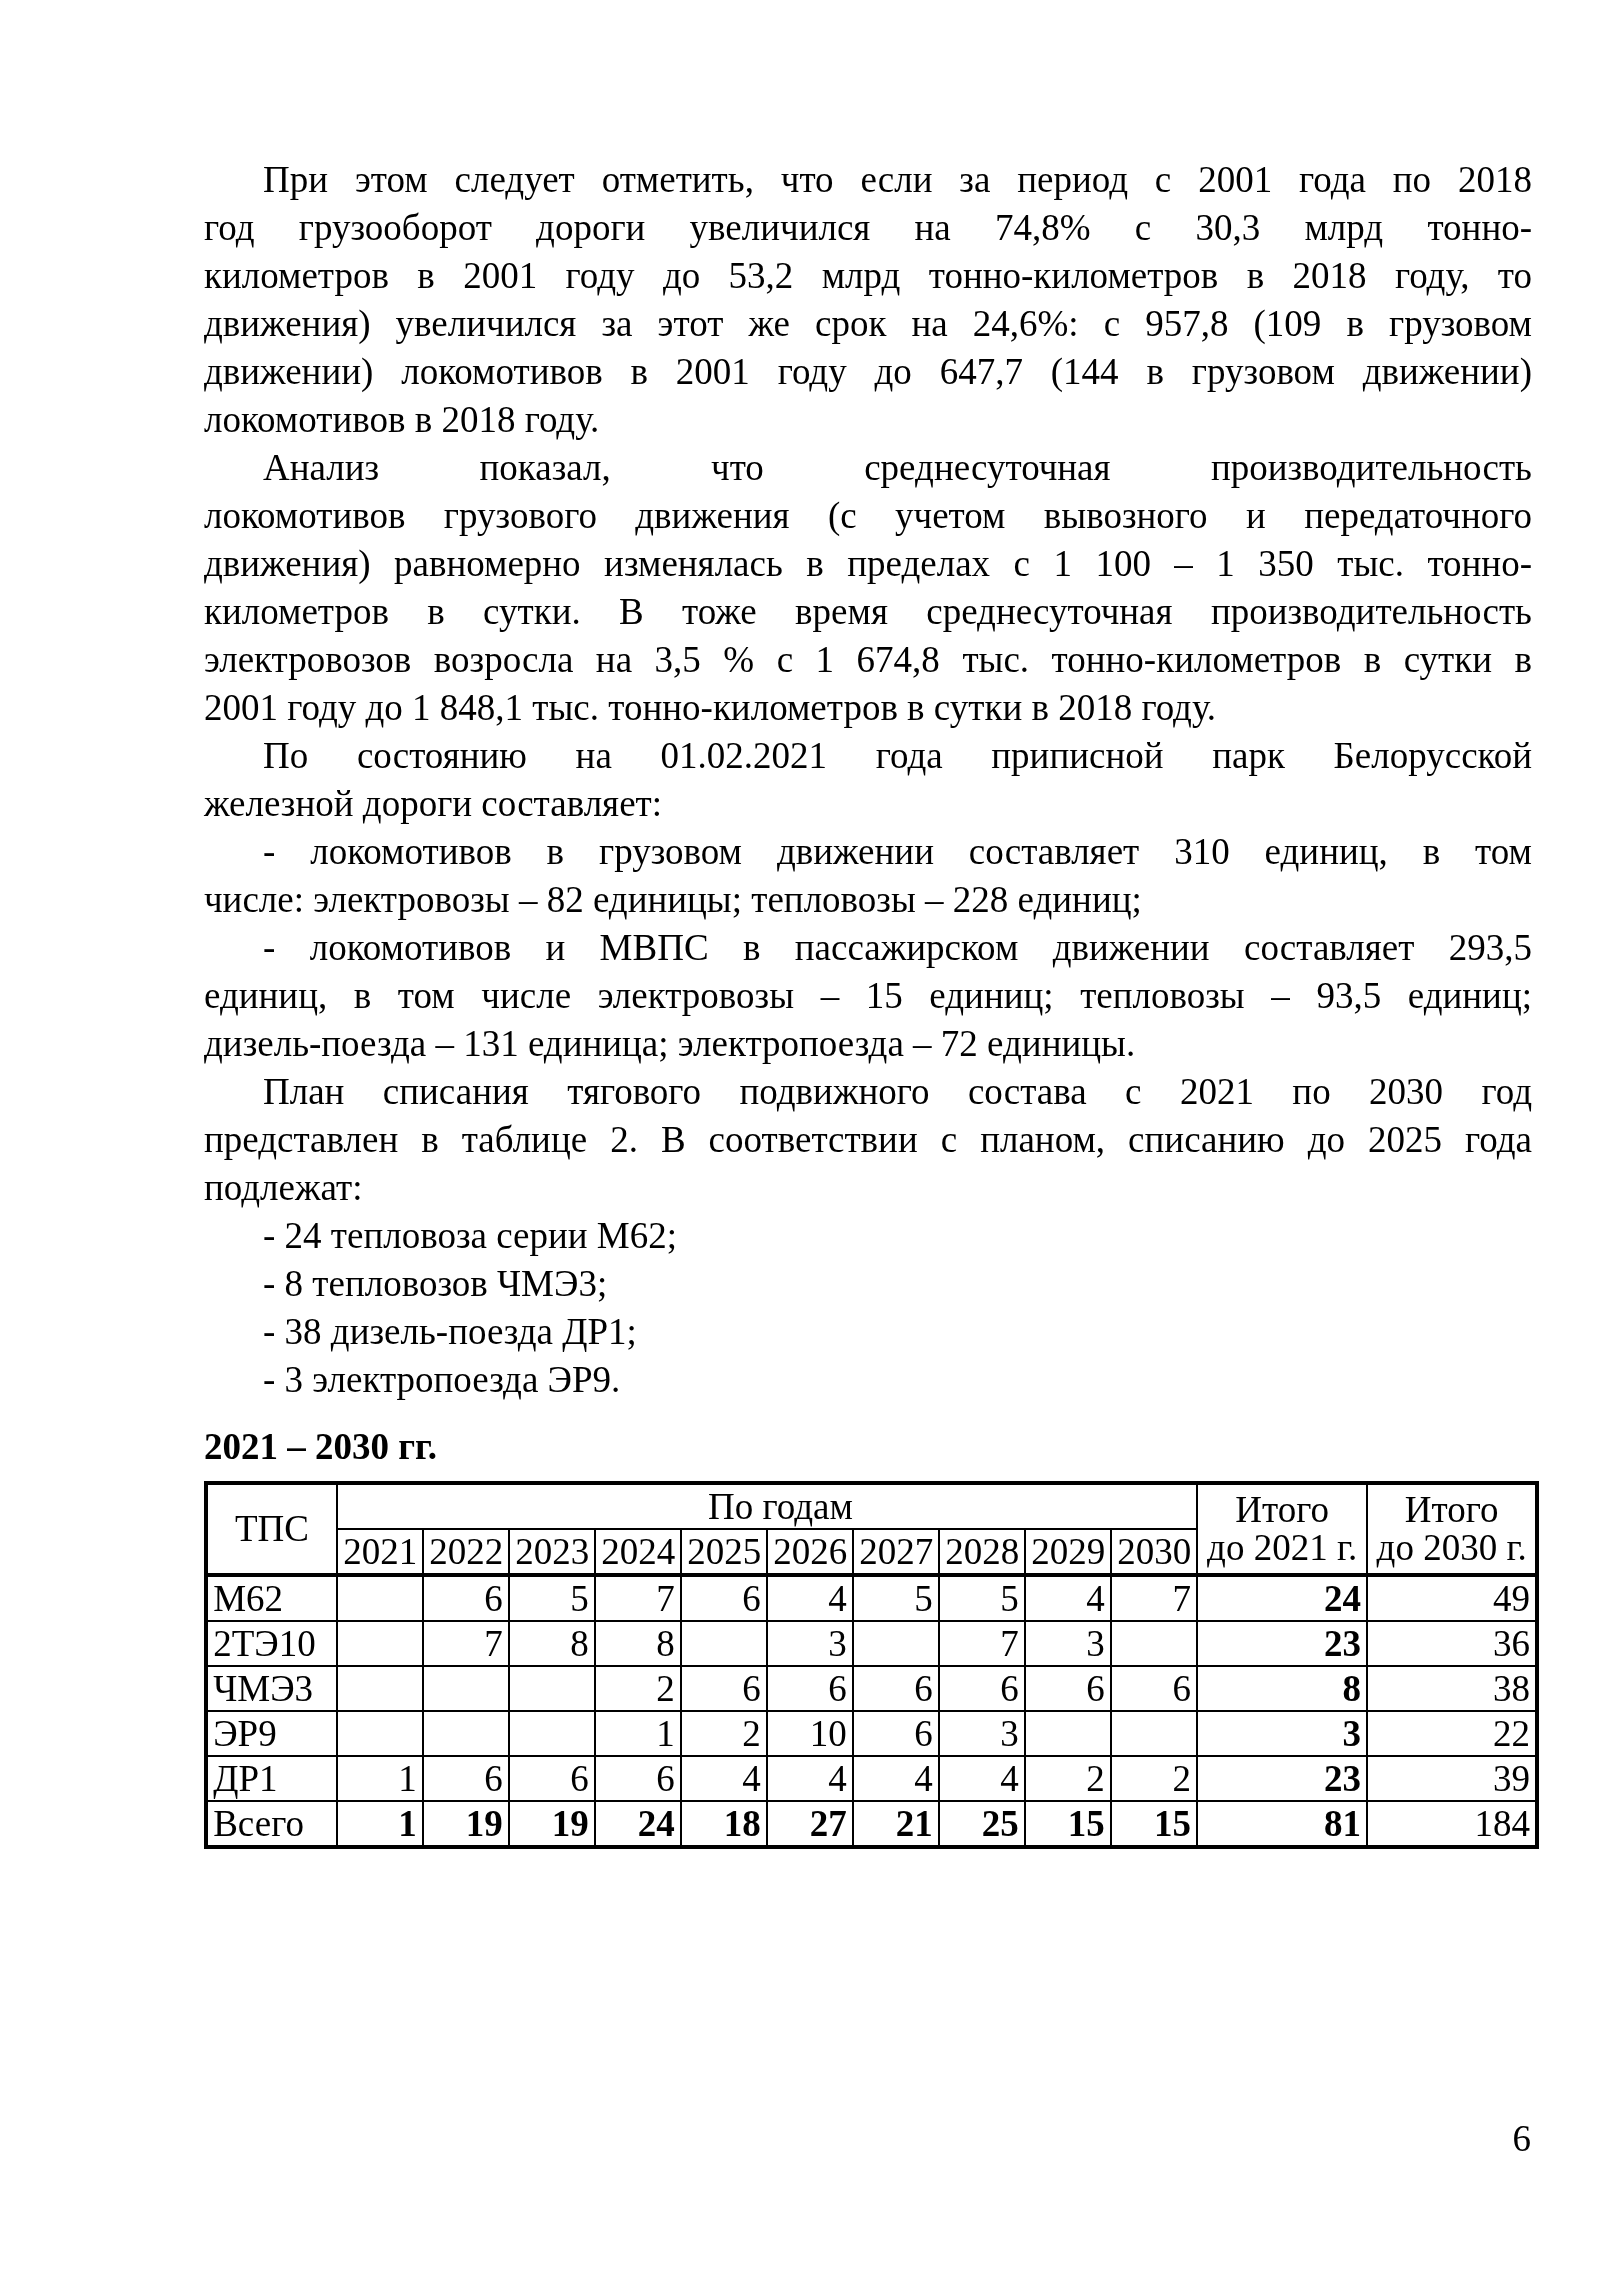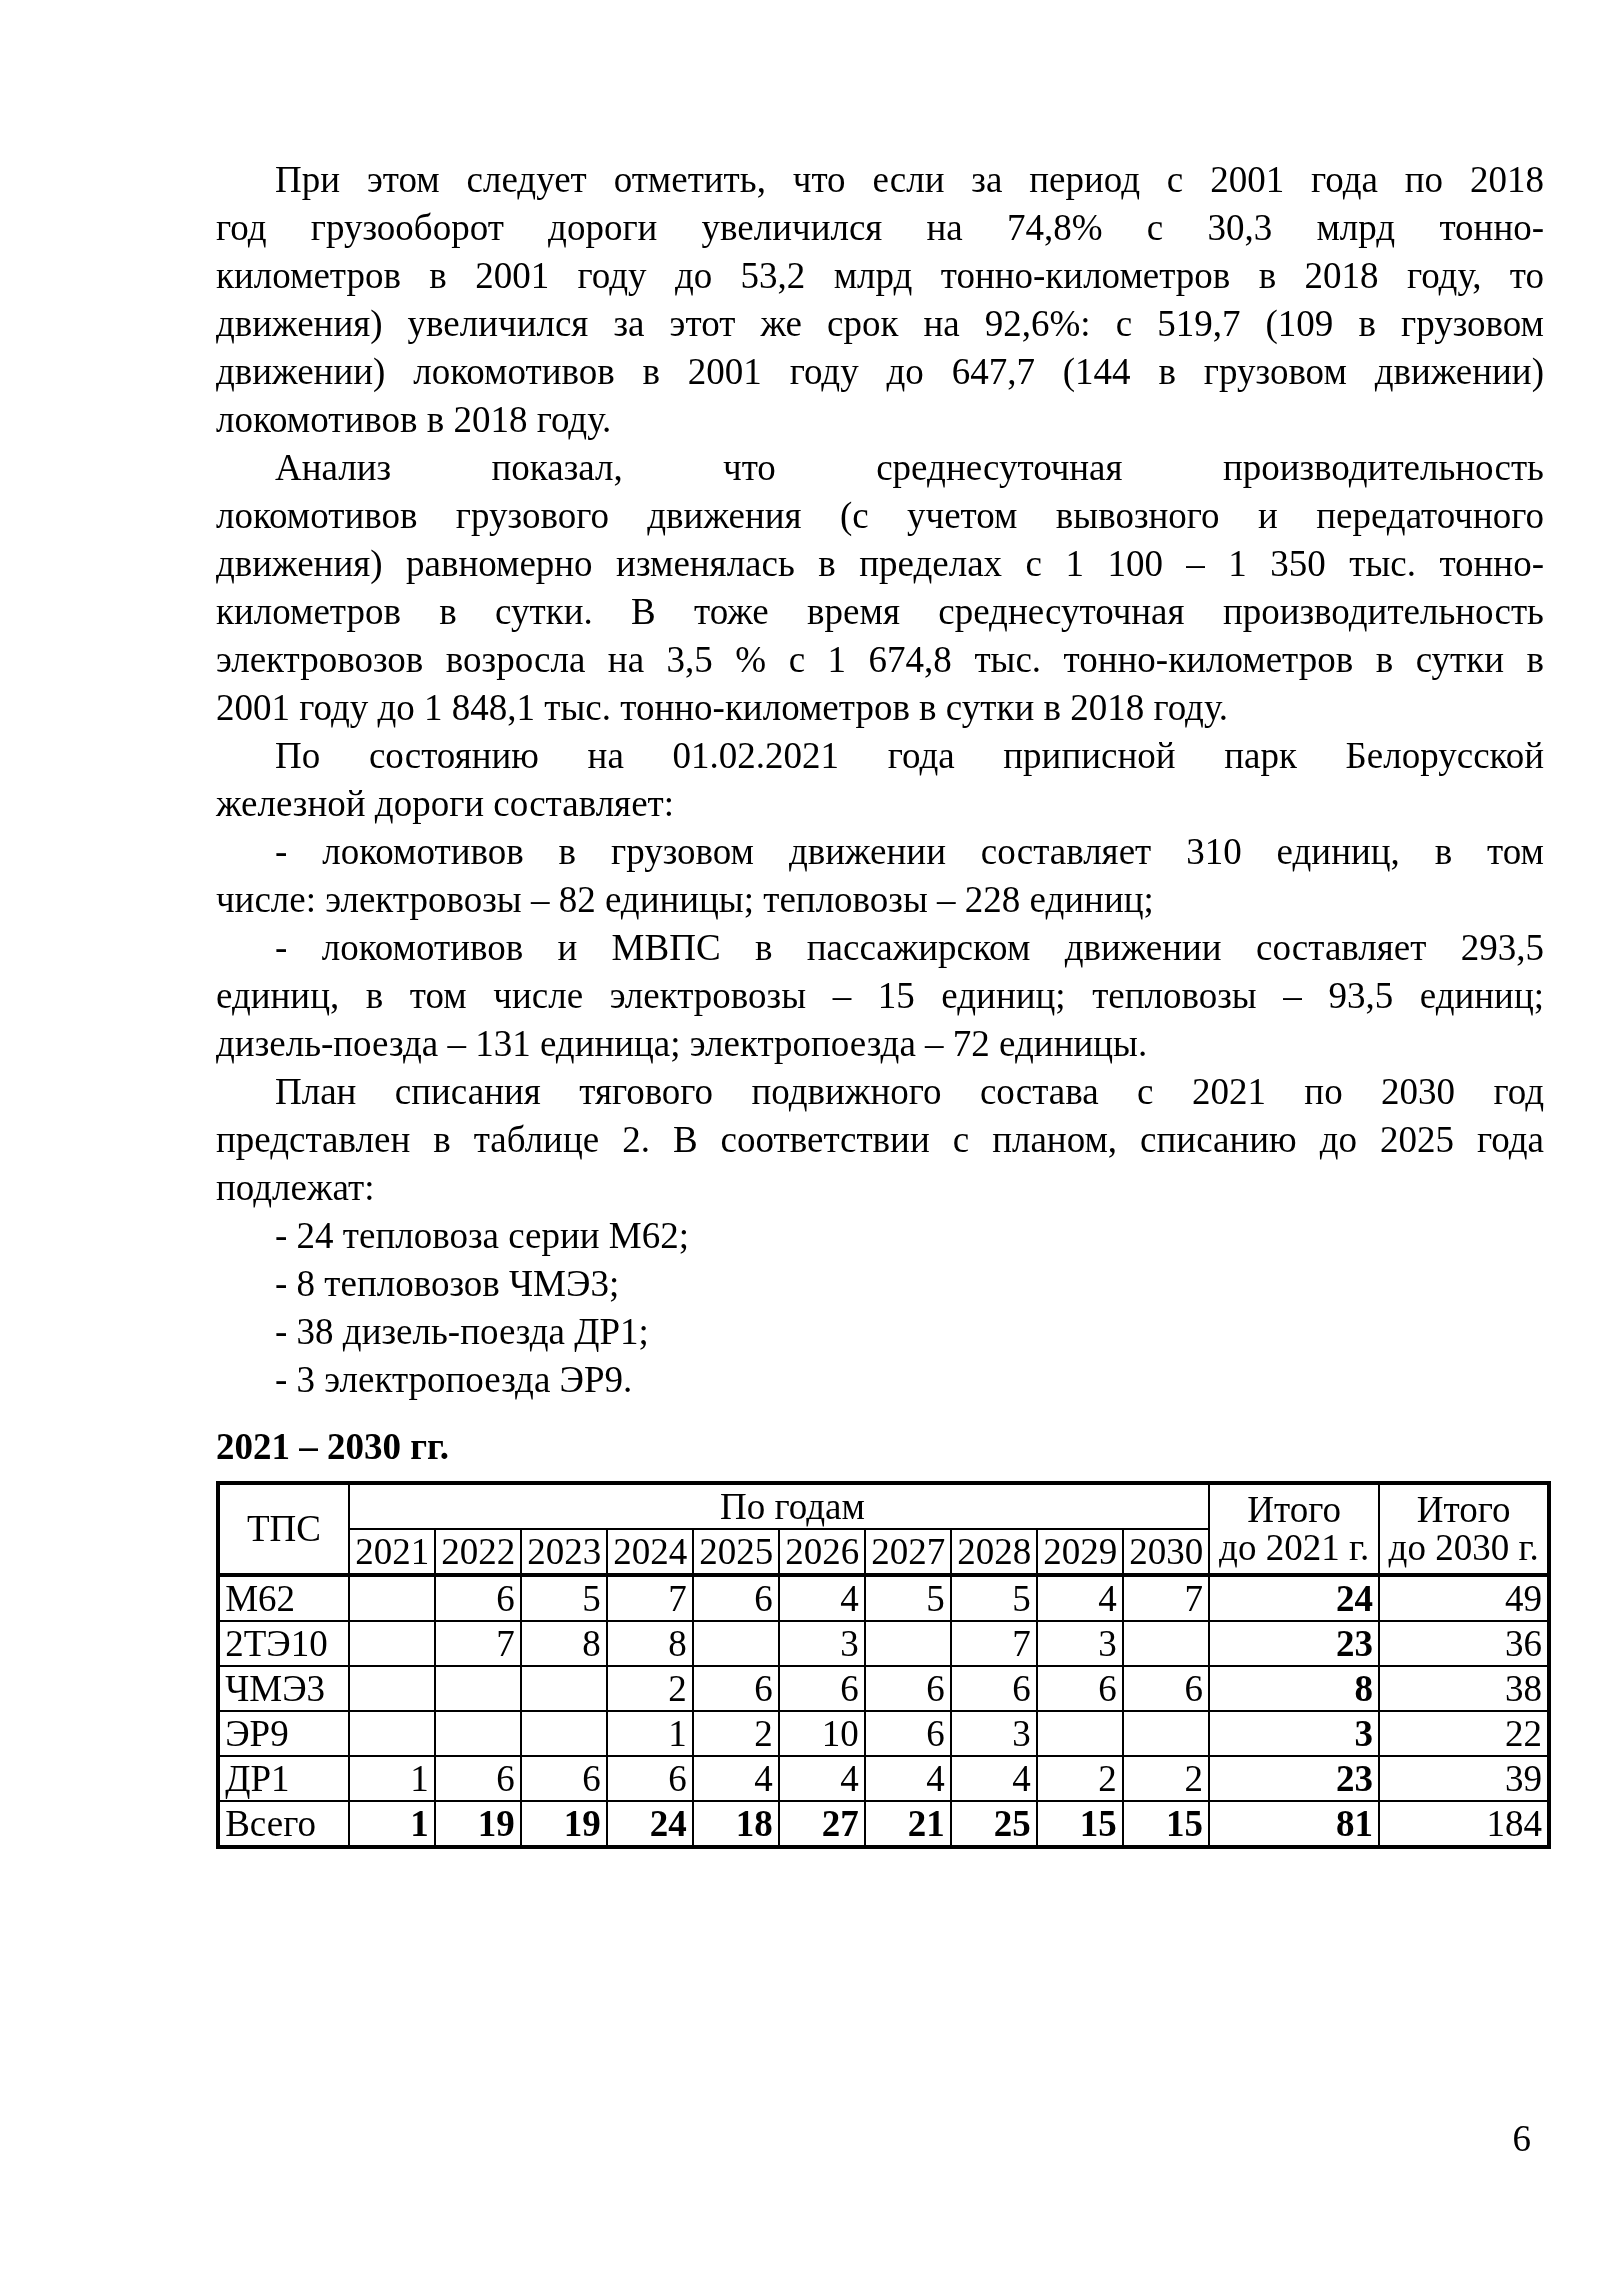--- a/index.html
+++ b/index.html
@@ -4,21 +4,21 @@
 <style>
   html,body{margin:0;padding:0;background:#e8e8e8;}
   .page{
     position:relative;
     width:1623px;height:2295px;
     background:#ffffff;
     font-family:"Liberation Serif","DejaVu Serif",serif;
     color:#000;
     overflow:hidden;
   }
-  .content{position:absolute;left:216px;top:156px;width:1328px;}
+  .content{position:absolute;left:204px;top:156px;width:1328px;}
   .para{margin:0;padding:0;}
   .line{
     height:48px;line-height:48px;font-size:37px;
     text-align:justify;text-align-last:justify;text-justify:inter-word;
     white-space:nowrap;
   }
   .line.last{text-align-last:left;}
   .line.indent{text-indent:59px;}
   .caption{margin-top:17px;margin-bottom:7.9px;}
   .cap-line{height:52px;line-height:52px;font-size:37px;white-space:nowrap;}
@@ -52,21 +52,21 @@
 <body>
 
 <div class="page">
   <div class="content">
 
     <div id="paragraphs">
         <div class="para">
           <div class="line indent">При этом следует отметить, что если за период с 2001 года по 2018</div>
           <div class="line">год грузооборот дороги увеличился на 74,8% с 30,3 млрд тонно-</div>
           <div class="line">километров в 2001 году до 53,2 млрд тонно-километров в 2018 году, то</div>
-          <div class="line">движения) увеличился за этот же срок на 92,6%: с 519,7 (109 в грузовом</div>
+          <div class="line">движения) увеличился за этот же срок на 24,6%: с 957,8 (109 в грузовом</div>
           <div class="line">движении) локомотивов в 2001 году до 647,7 (144 в грузовом движении)</div>
           <div class="line last">локомотивов в 2018 году.</div>
         </div>
         <div class="para">
           <div class="line indent">Анализ показал, что среднесуточная производительность</div>
           <div class="line">локомотивов грузового движения (с учетом вывозного и передаточного</div>
           <div class="line">движения) равномерно изменялась в пределах с 1 100 – 1 350 тыс. тонно-</div>
           <div class="line">километров в сутки. В тоже время среднесуточная производительность</div>
           <div class="line">электровозов возросла на 3,5 % с 1 674,8 тыс. тонно-километров в сутки в</div>
           <div class="line last">2001 году до 1 848,1 тыс. тонно-километров в сутки в 2018 году.</div>

